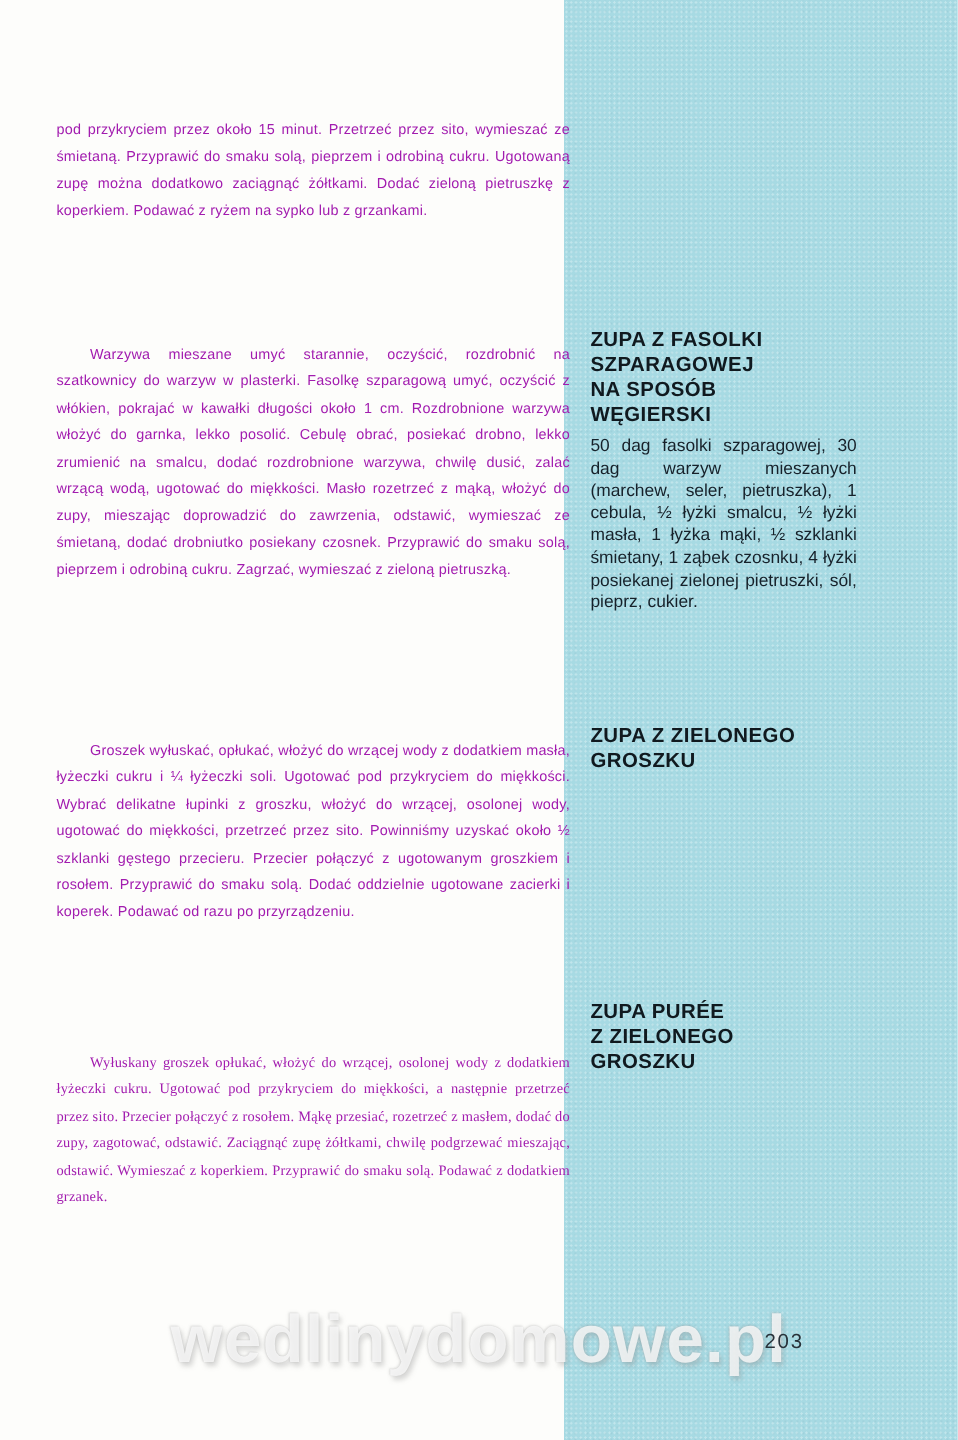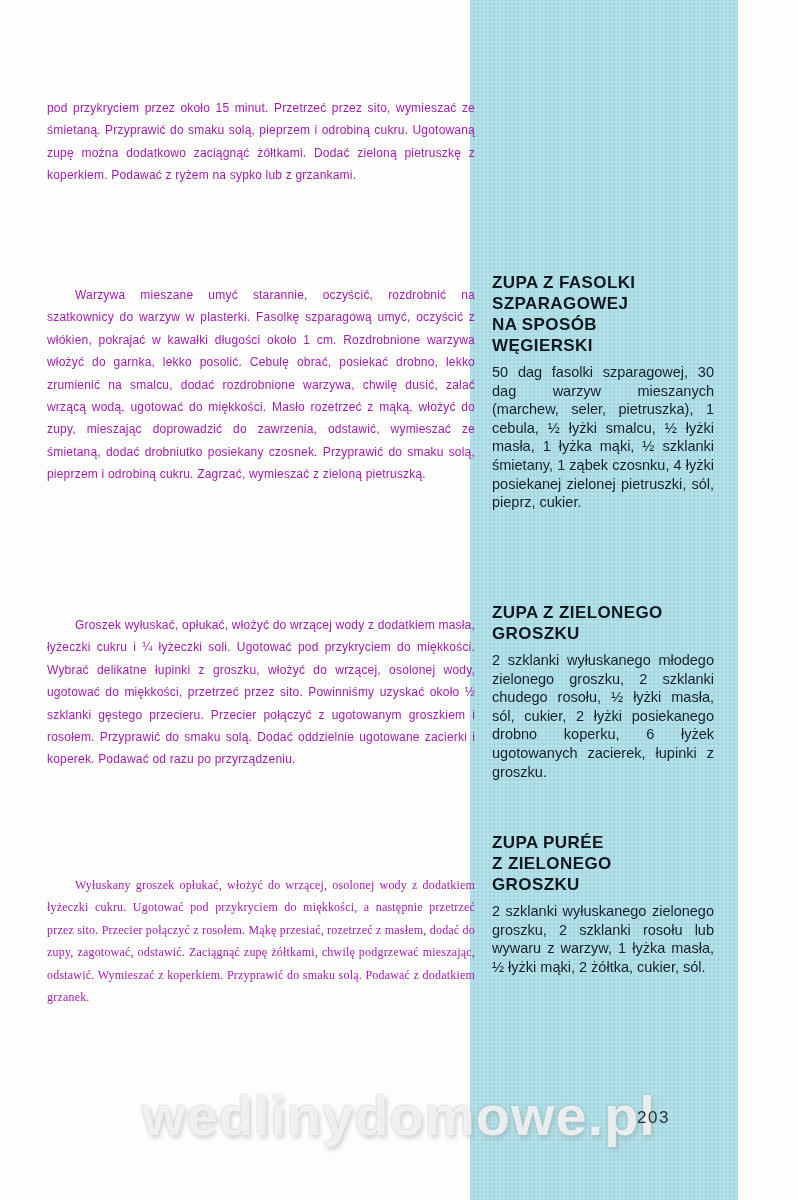--- a/index.html
+++ b/index.html
@@ -9,21 +9,21 @@
     background: #fdfdfb;
     font-family: "Liberation Sans", sans-serif;
     overflow: hidden;
   }
   .page { position: absolute; inset: 0; }
 
   
   .sidebar {
     position: absolute;
     left: 470px; top: 0;
-    width: 268px; height: 1200px;
+    width: 328px; height: 1200px;
     background-color: #a7dae3;
     background-image:
       radial-gradient(rgba(255,255,255,0.30) 0.8px, transparent 1px),
       radial-gradient(rgba(120,170,185,0.18) 0.8px, transparent 1px);
     background-size: 4px 4px, 5px 5px;
     background-position: 0 0, 2px 2px;
   }
 
   .recipe { position: absolute; left: 22px; width: 222px; }
   .recipe-title {
@@ -101,28 +101,26 @@
       <h3 class="recipe-title">ZUPA Z FASOLKI
 SZPARAGOWEJ
 NA SPOSÓB
 WĘGIERSKI</h3>
       <p class="recipe-ingredients">50 dag fasolki szparagowej, 30 dag warzyw mieszanych (marchew, seler, pietruszka), 1 cebula, ½ łyżki smalcu, ½ łyżki masła, 1 łyżka mąki, ½ szklanki śmietany, 1 ząbek czosnku, 4 łyżki posiekanej zielonej pietruszki, sól, pieprz, cukier.</p>
     </div>
 
     <div class="recipe" style="top:602px">
       <h3 class="recipe-title">ZUPA Z ZIELONEGO
 GROSZKU</h3>
-      <p class="recipe-ingredients">2 szklanki wyłuskanego młodego zielonego groszku, 2 szklanki chudego rosołu, ½ łyżki masła, sól, cukier, 2 łyżki posiekanego drobno koperku, 6 łyżek ugotowanych zacierek, łupinki z groszku.</p>
     </div>
 
     <div class="recipe" style="top:832px">
       <h3 class="recipe-title">ZUPA PURÉE
 Z ZIELONEGO
 GROSZKU</h3>
-      <p class="recipe-ingredients">2 szklanki wyłuskanego zielonego groszku, 2 szklanki rosołu lub wywaru z warzyw, 1 łyżka masła, ½ łyżki mąki, 2 żółtka, cukier, sól.</p>
     </div>
 
   </div>
 
   <p class="para p1">pod przykryciem przez około 15 minut. Przetrzeć przez sito, wymieszać ze śmietaną. Przyprawić do smaku solą, pieprzem i odrobiną cukru. Ugotowaną zupę można dodatkowo zaciągnąć żółtkami. Dodać zieloną pietruszkę z koperkiem. Podawać z ryżem na sypko lub z grzankami.</p>
 
   <p class="para p2 indented">Warzywa mieszane umyć starannie, oczyścić, rozdrobnić na szatkownicy do warzyw w plasterki. Fasolkę szparagową umyć, oczyścić z włókien, pokrajać w kawałki długości około 1 cm. Rozdrobnione warzywa włożyć do garnka, lekko posolić. Cebulę obrać, posiekać drobno, lekko zrumienić na smalcu, dodać rozdrobnione warzywa, chwilę dusić, zalać wrzącą wodą, ugotować do miękkości. Masło rozetrzeć z mąką, włożyć do zupy, mieszając doprowadzić do zawrzenia, odstawić, wymieszać ze śmietaną, dodać drobniutko posiekany czosnek. Przyprawić do smaku solą, pieprzem i odrobiną cukru. Zagrzać, wymieszać z zieloną pietruszką.</p>
 
   <p class="para p3 indented">Groszek wyłuskać, opłukać, włożyć do wrzącej wody z dodatkiem masła, łyżeczki cukru i ¼ łyżeczki soli. Ugotować pod przykryciem do miękkości. Wybrać delikatne łupinki z groszku, włożyć do wrzącej, osolonej wody, ugotować do miękkości, przetrzeć przez sito. Powinniśmy uzyskać około ½ szklanki gęstego przecieru. Przecier połączyć z ugotowanym groszkiem i rosołem. Przyprawić do smaku solą. Dodać oddzielnie ugotowane zacierki i koperek. Podawać od razu po przyrządzeniu.</p>
 

